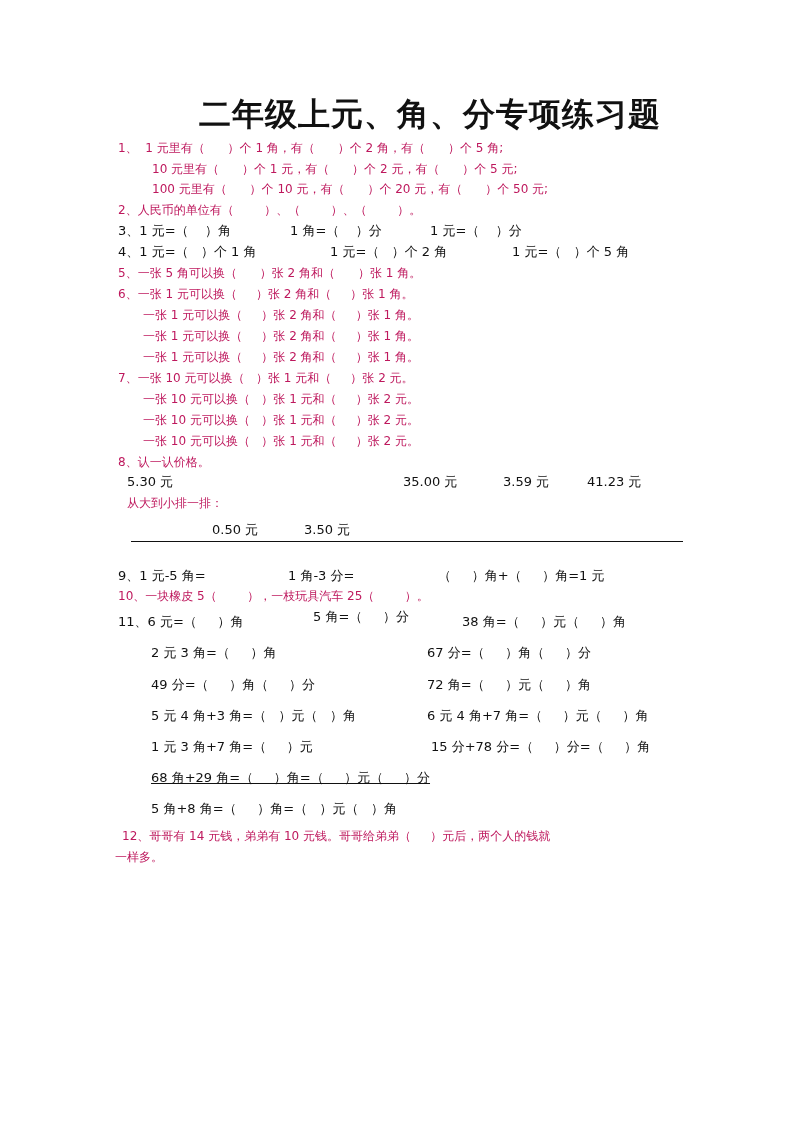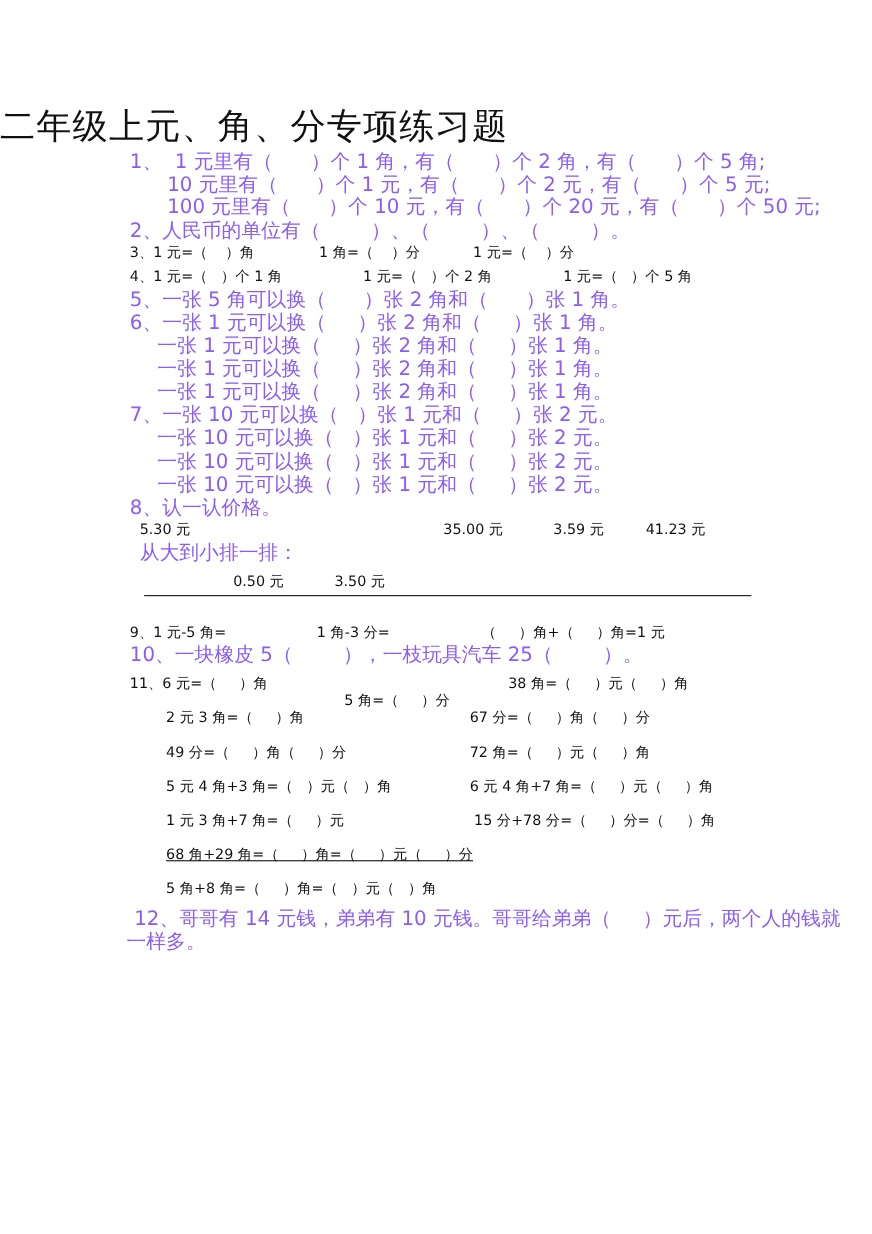--- a/index.html
+++ b/index.html
@@ -3,28 +3,28 @@
 <meta charset="utf-8">
 <style>
   html, body { margin: 0; padding: 0; background: #ffffff; }
   body {
     width: 793px; height: 1122px; position: relative; overflow: hidden;
     font-family: "DejaVu Serif", "Liberation Serif", serif;
     color: #111111;
   }
   .title {
     position: absolute; left: 0; width: 661px; top: 94px;
-    text-align: left; font-size: 32px; line-height: 40px;
+    text-align: right; font-size: 32px; line-height: 40px;
     font-family: "DejaVu Serif", "Liberation Serif", serif;
-    letter-spacing: 1px; color: #111;
+    letter-spacing: 1px; color: #111; font-weight: bold;
   }
   .line {
-    position: absolute; white-space: pre; font-size: 18px; line-height: 20px;
+    position: absolute; white-space: pre; font-size: 12px; line-height: 20px;
     font-family: "DejaVu Sans", "Liberation Sans", sans-serif;
-    color: #8b5cf6;
+    color: #be185d;
   }
   .seg { position: absolute; white-space: pre; font-size: 13px; line-height: 20px;
     font-family: "DejaVu Sans", "Liberation Sans", sans-serif; color: #111; }
   .rule {
     position: absolute; left: 131px; top: 541px; width: 552px; height: 0;
     border-top: 1.5px solid #111;
   }
 </style>
 </head>
 <body>
@@ -84,21 +84,21 @@
   <div>
     <div class="seg" style="left:118px; top:566px;">9、1 元-5 角=</div>
     <div class="seg" style="left:288px; top:566px;">1 角-3 分=</div>
     <div class="seg" style="left:438px; top:566px;">（     ）角+（     ）角=1 元</div>
   </div>
 
   <div class="line" style="left:118px; top:586px;">10、一块橡皮 5（        ），一枝玩具汽车 25（        ）。</div>
 
   <div>
     <div class="seg" style="left:118px; top:612px;">11、6 元=（     ）角</div>
-    <div class="seg" style="left:313px; top:628px;text-align:center;">5 角=（     ）分</div>
+    <div class="seg" style="left:313px; top:607px;text-align:center;">5 角=（     ）分</div>
     <div class="seg" style="left:462px; top:612px;">38 角=（     ）元（     ）角</div>
 
     <div class="seg" style="left:151px; top:643px;">2 元 3 角=（     ）角</div>
     <div class="seg" style="left:427px; top:643px;text-align:center;">67 分=（     ）角（     ）分</div>
 
     <div class="seg" style="left:151px; top:675px;">49 分=（     ）角（     ）分</div>
     <div class="seg" style="left:427px; top:675px;">72 角=（     ）元（     ）角</div>
 
     <div class="seg" style="left:151px; top:706px;">5 元 4 角+3 角=（   ）元（   ）角</div>
     <div class="seg" style="left:427px; top:706px;">6 元 4 角+7 角=（     ）元（     ）角</div>

